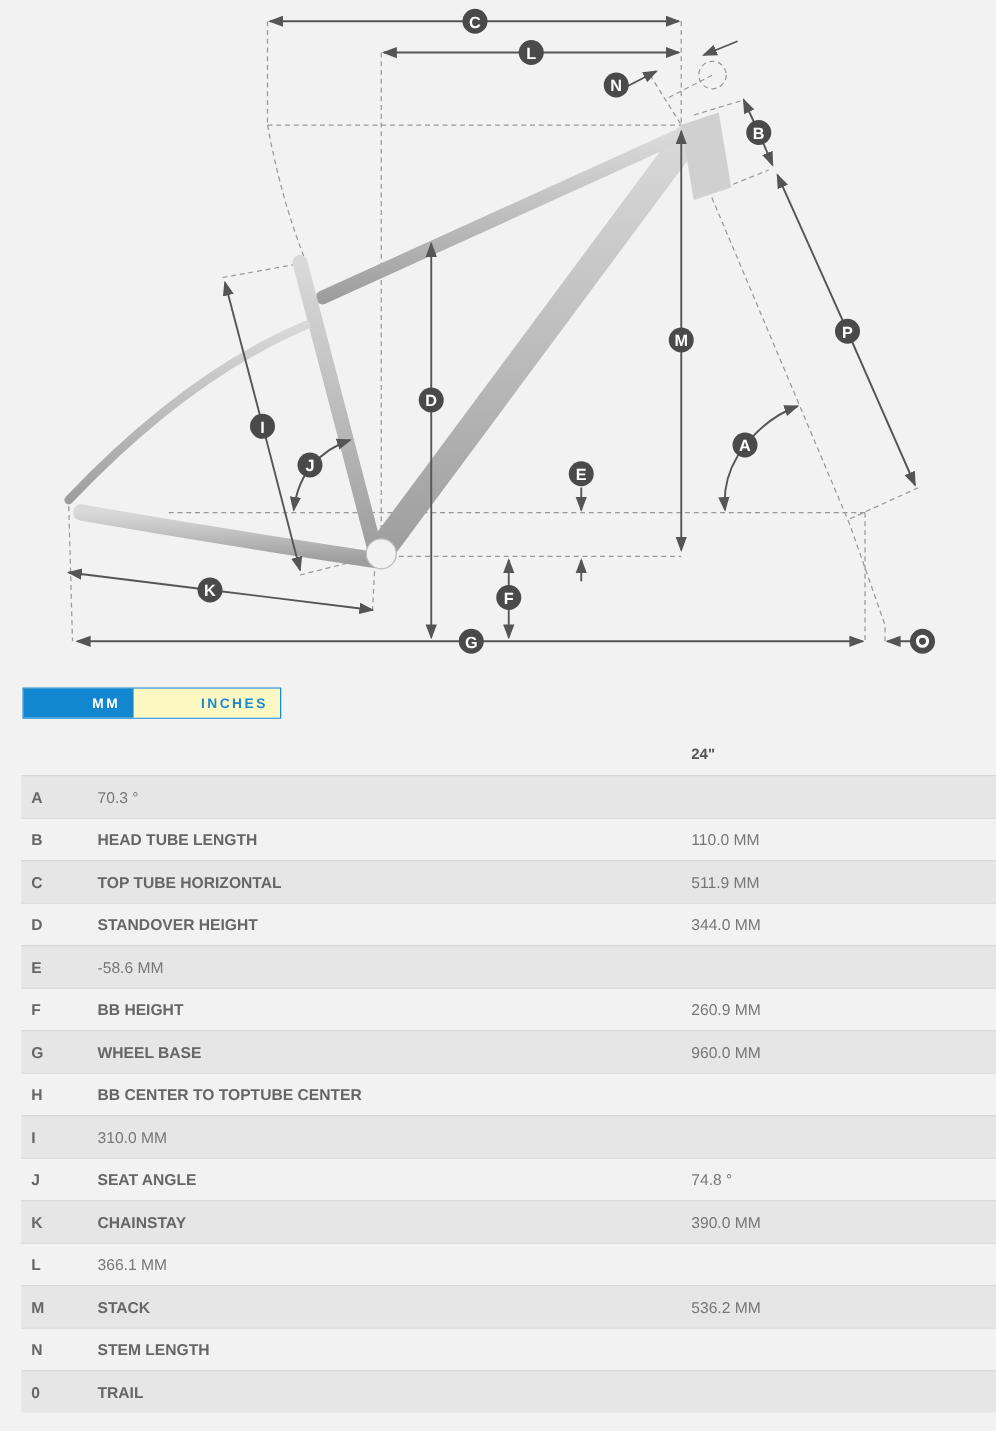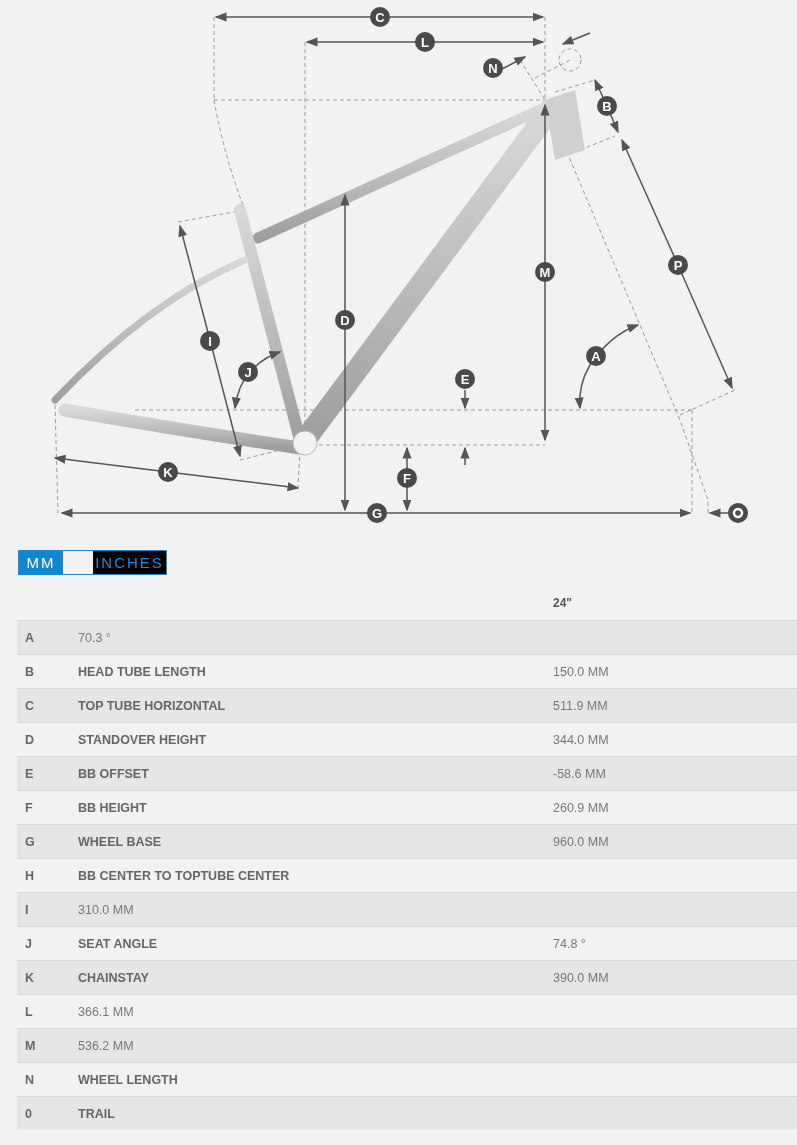--- a/index.html
+++ b/index.html
@@ -1,21 +1,21 @@
 <!DOCTYPE html>
 <html><head>
 <meta charset="utf-8">
 <style>
   html, body { margin:0; padding:0; }
   body { width:797px; height:1145px; background:#f2f2f2; font-family:"Liberation Sans", sans-serif; position:relative; overflow:hidden; }
   .diagram { position:absolute; left:0; top:0; width:797px; height:535px; }
   .unit-toggle { position:absolute; left:18px; top:550px; height:25px; display:flex; border:1px solid #1a8ad4; box-sizing:border-box; }
-  .unit-btn { display:flex; align-items:center; justify-content:center; font-weight:normal; font-size:15px; letter-spacing:2px; cursor:pointer; }
+  .unit-btn { display:flex; align-items:center; justify-content:center; font-weight:bold; font-size:11px; letter-spacing:2px; cursor:pointer;padding-left:44px; }
   .unit-btn.active { background:#1287d0; color:#fff; width:44px; }
-  .unit-btn.inactive { background:#000000; color:#1a8ad4; width:73px;margin-left:30px; }
+  .unit-btn.inactive { background:#fef9c3; color:#1a8ad4; width:73px; }
   .geo-table { position:absolute; left:17px; top:588px; width:780px; border-collapse:collapse; }
   .size-header { height:32px; }
   .size-header .size-label { position:absolute; left:536px; top:8px; font-weight:bold; font-size:12px; color:#555; }
   .row { height:34px; display:flex; align-items:center; border-top:1px solid #d8d8d8; box-sizing:border-box; font-size:12.5px; color:#666; }
   .row:nth-child(odd) { background:#e6e6e6; }
   .row:nth-child(even) { background:#f2f2f2; }
   .row .key { width:61px; padding-left:8px; font-weight:bold; box-sizing:border-box; }
   .row .label { width:475px; font-weight:bold; }
   .row .value { color:#777; }
 </style>
@@ -168,35 +168,34 @@
 </div>
 
 <div class="geo-table" style="top:620px;">
   <div class="row">
       <span class="key">A</span>
       <span class="value">70.3 °</span>
     </div>
   <div class="row">
       <span class="key">B</span>
       <span class="label">HEAD TUBE LENGTH</span>
-      <span class="value">150.0 MM</span>
+      <span class="value">110.0 MM</span>
     </div>
   <div class="row">
       <span class="key">C</span>
       <span class="label">TOP TUBE HORIZONTAL</span>
       <span class="value">511.9 MM</span>
     </div>
   <div class="row">
       <span class="key">D</span>
       <span class="label">STANDOVER HEIGHT</span>
       <span class="value">344.0 MM</span>
     </div>
   <div class="row">
       <span class="key">E</span>
-      <span class="label">BB OFFSET</span>
       <span class="value">-58.6 MM</span>
     </div>
   <div class="row">
       <span class="key">F</span>
       <span class="label">BB HEIGHT</span>
       <span class="value">260.9 MM</span>
     </div>
   <div class="row">
       <span class="key">G</span>
       <span class="label">WHEEL BASE</span>
@@ -220,25 +219,26 @@
       <span class="key">K</span>
       <span class="label">CHAINSTAY</span>
       <span class="value">390.0 MM</span>
     </div>
   <div class="row">
       <span class="key">L</span>
       <span class="value">366.1 MM</span>
     </div>
   <div class="row">
       <span class="key">M</span>
+      <span class="label">STACK</span>
       <span class="value">536.2 MM</span>
     </div>
   <div class="row">
       <span class="key">N</span>
-      <span class="label">WHEEL LENGTH</span>
+      <span class="label">STEM LENGTH</span>
       <span class="value"></span>
     </div>
   <div class="row">
       <span class="key">0</span>
       <span class="label">TRAIL</span>
       <span class="value"></span>
     </div>
 </div>
 
 </body></html>

